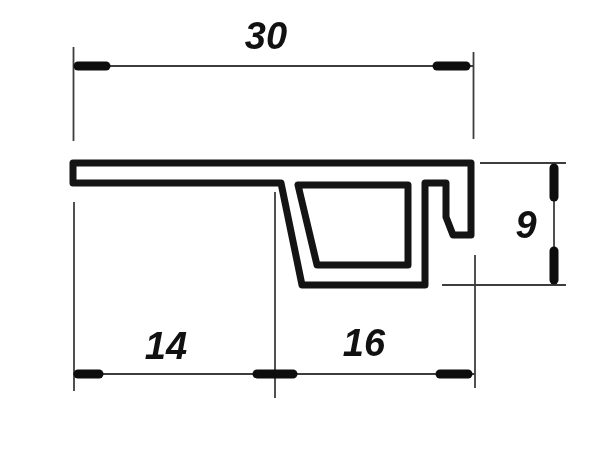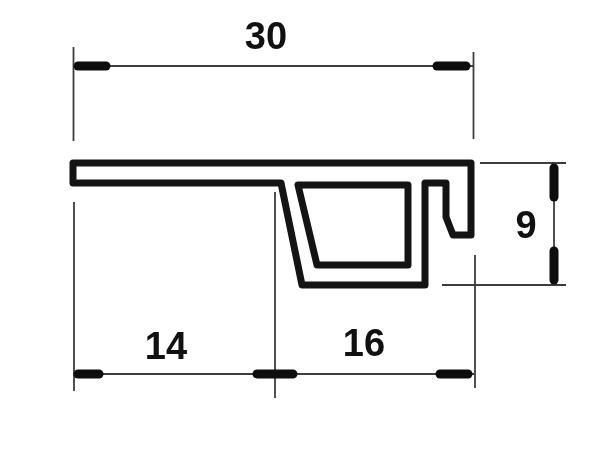--- a/index.html
+++ b/index.html
@@ -6,20 +6,21 @@
     margin: 0;
     padding: 0;
     background: #ffffff;
   }
   .stage {
     position: relative;
     width: 600px;
     height: 450px;
     background: #ffffff;
     overflow: hidden;
+    font-style: italic;
   }
   svg { display: block; }
   .profile-stroke {
     fill: #ffffff;
     stroke: #141414;
     stroke-width: 7;
     stroke-linejoin: round;
     stroke-linecap: round;
   }
   .thin-line {

